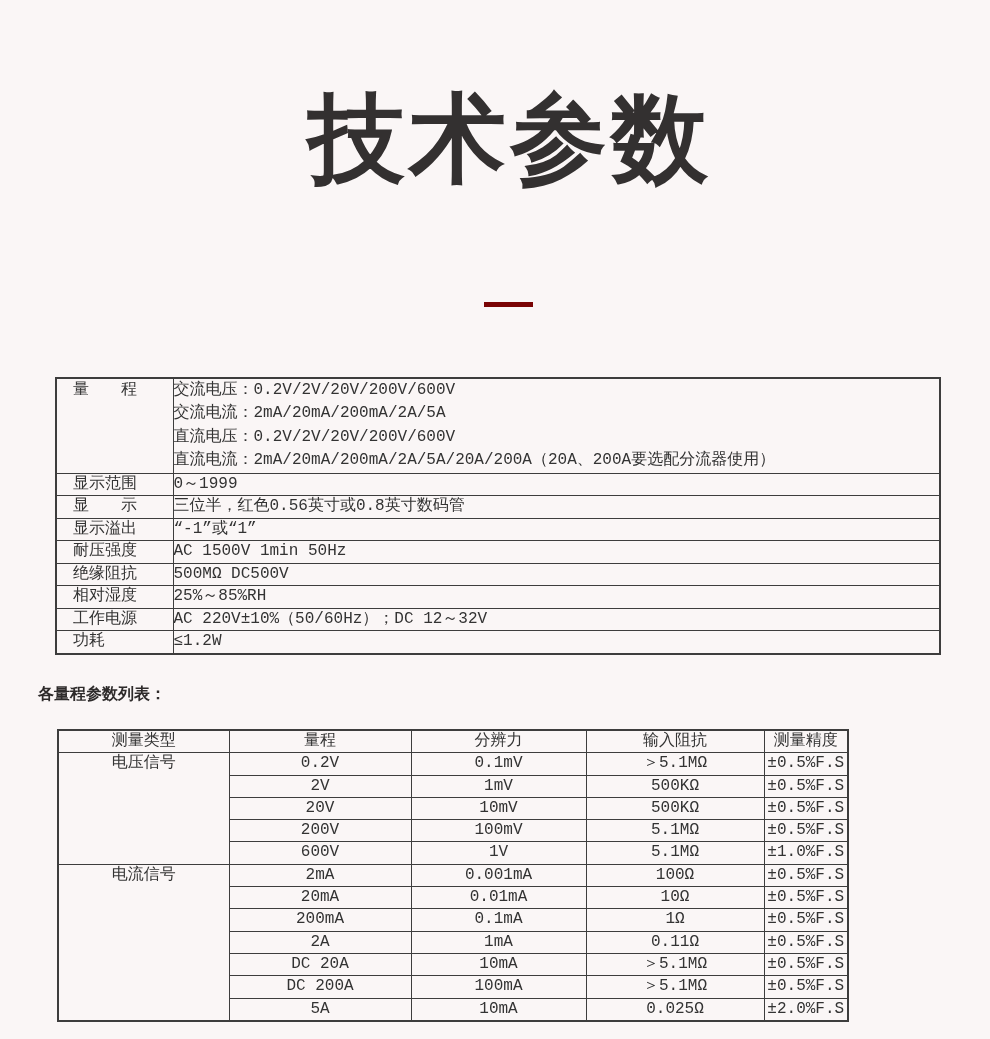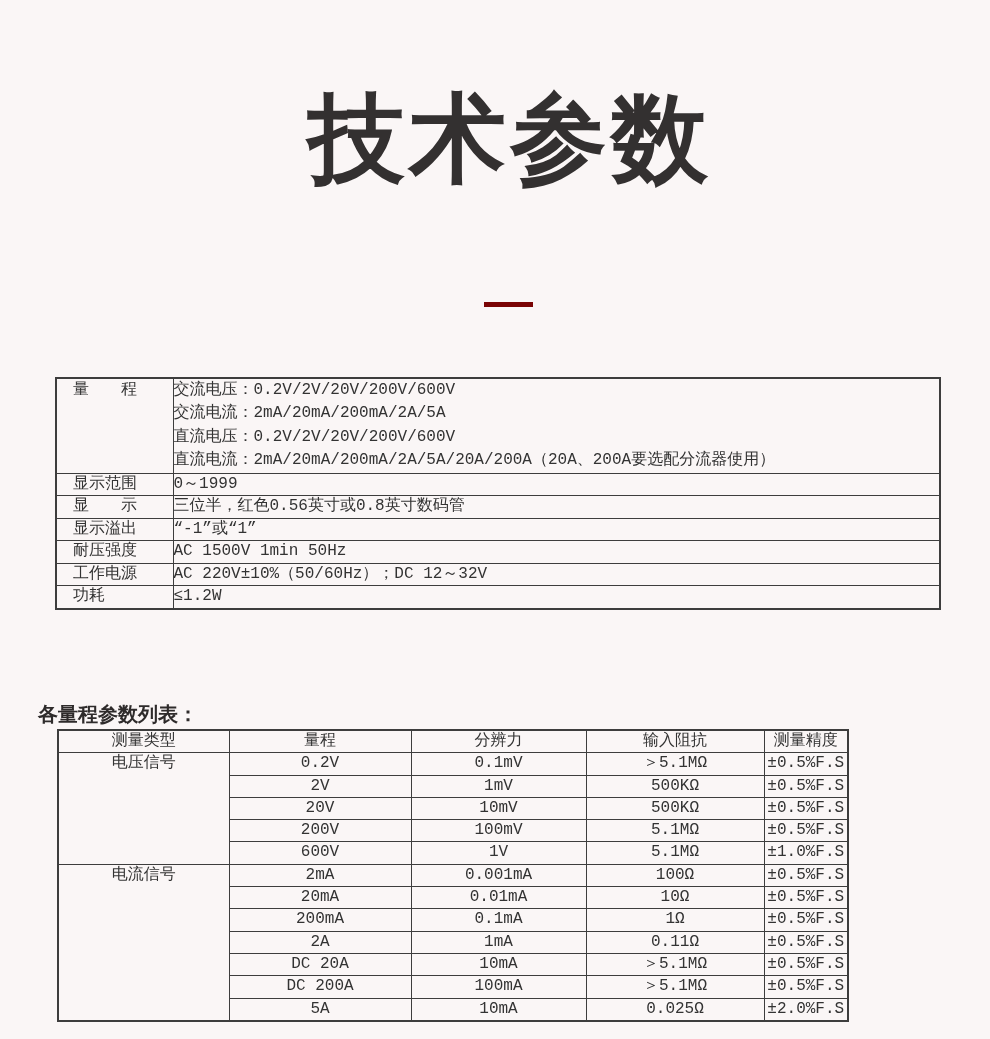--- a/index.html
+++ b/index.html
@@ -56,23 +56,23 @@
     white-space: nowrap;
     margin-top: 24px;
   }
   .spec-table td.lbl { padding-left: 16px; }
   .spec-table td.val { }
   .spec-table tr.single td { height: 21px; line-height: 21.5px; }
   .spec-table td.multi div { line-height: 23.4px; }
 
   .section-label {
     position: absolute;
-    top: 701px;
+    top: 684px;
     left: 38px;
-    font-size: 20px;
+    font-size: 16px;
     font-weight: bold;
     color: #2e2b2b;
     font-family: Liberation Mono, monospace;
   }
 
   .range-table {
     position: absolute;
     top: 729px;
     left: 57px;
     width: 792px;
@@ -123,20 +123,28 @@
       <td class="lbl">显　　示</td>
       <td class="val">三位半，红色0.56英寸或0.8英寸数码管</td>
     </tr>
     <tr class="single">
       <td class="lbl">显示溢出</td>
       <td class="val">“-1”或“1”</td>
     </tr>
     <tr class="single">
       <td class="lbl">耐压强度</td>
       <td class="val">AC 1500V 1min  50Hz</td>
+    </tr>
+    <tr class="single">
+      <td class="lbl">绝缘阻抗</td>
+      <td class="val">500MΩ  DC500V</td>
+    </tr>
+    <tr class="single">
+      <td class="lbl">相对湿度</td>
+      <td class="val">25%～85%RH</td>
     </tr>
     <tr class="single">
       <td class="lbl">工作电源</td>
       <td class="val">AC 220V±10%（50/60Hz）；DC 12～32V</td>
     </tr>
     <tr class="single">
       <td class="lbl">功耗</td>
       <td class="val">≤1.2W</td>
     </tr>
   </tbody>

